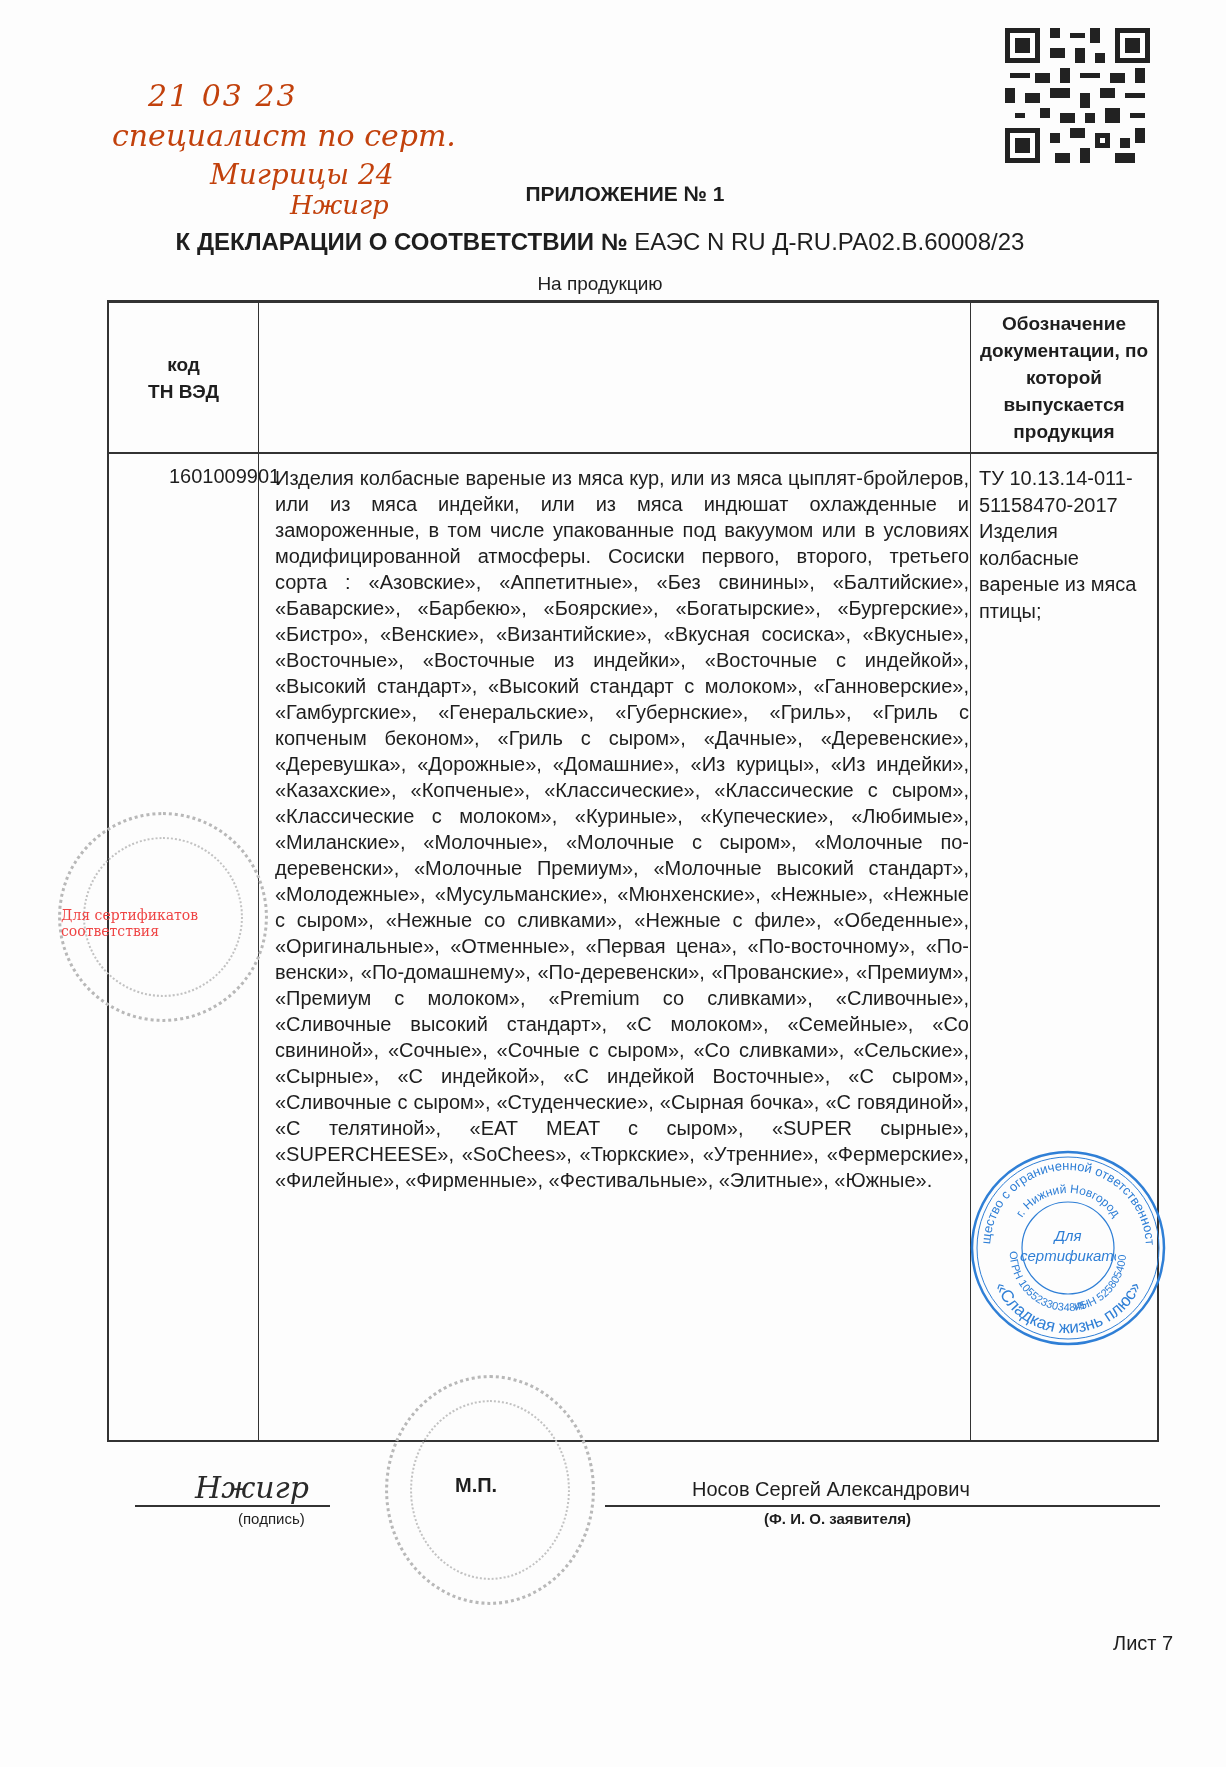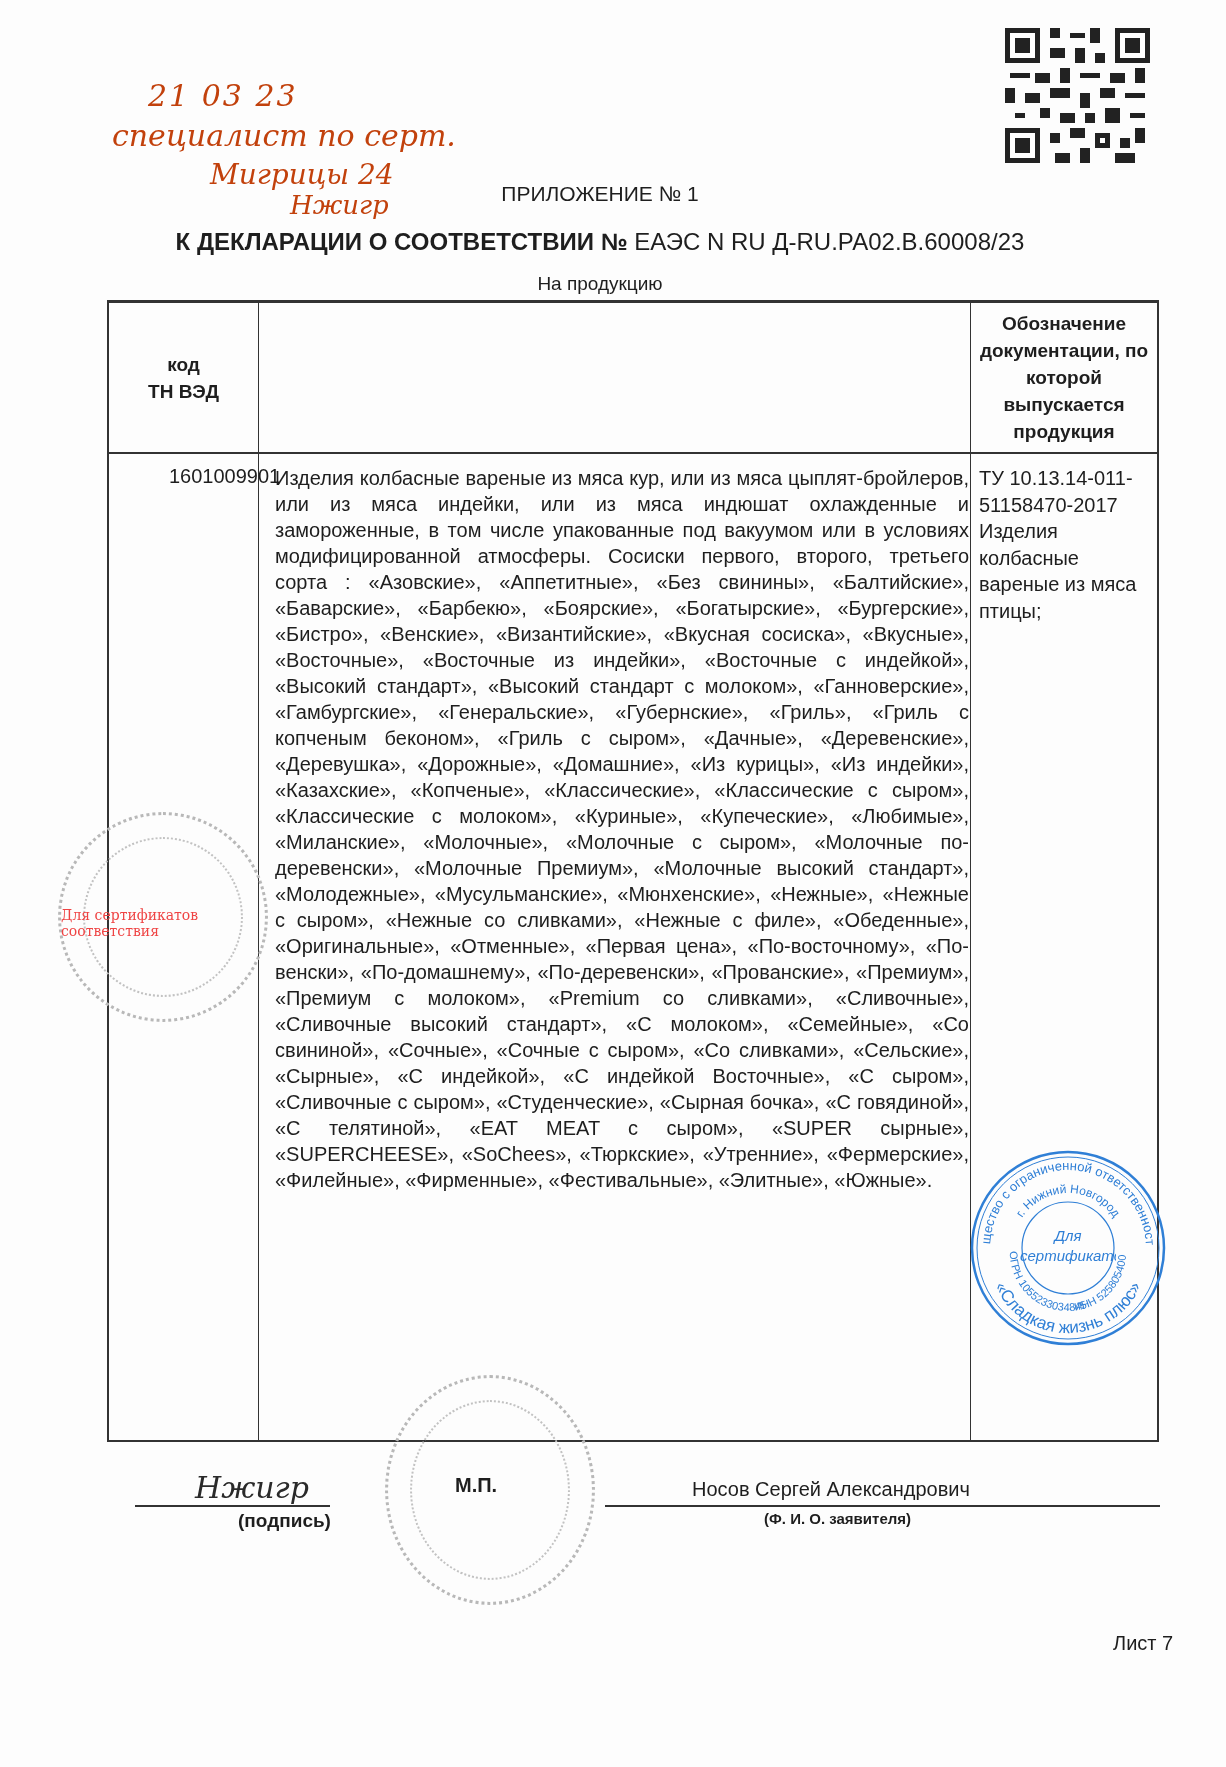--- a/index.html
+++ b/index.html
@@ -7,21 +7,21 @@
     width:1226px; height:1767px; background:#fdfdfd; position:relative; overflow:hidden;
     font-family:"Liberation Sans", sans-serif; color:#1e1e1e;
   }
   .hand { position:absolute; font-family:"DejaVu Serif", serif; font-style:italic; color:#c2410c; }
   #hand-date { left:148px; top:78px; font-size:30px; letter-spacing:2px; }
   #hand-line2 { left:112px; top:118px; font-size:30px; }
   #hand-line3 { left:210px; top:158px; font-size:28px; }
   #hand-sig1 { left:290px; top:190px; font-size:26px; }
 
   .qr { position:absolute; left:1005px; top:28px; width:145px; height:135px; }
-  .title1 { position:absolute; left:0; width:1200px; top:182px; text-align:center; font-weight:normal; font-size:21px; }
+  .title1 { position:absolute; left:0; width:1200px; top:182px; text-align:center; font-weight:bold; font-size:21px;padding-left:25px; }
   .title2 { position:absolute; left:0; width:1200px; top:228px; text-align:center; font-size:24px; font-weight:bold; }
   .title2 .num { font-weight:normal; }
   .subtitle { position:absolute; left:0; width:1200px; top:273px; text-align:center; font-size:19px; }
 
   .tbl { position:absolute; left:107px; top:300px; width:1052px; height:1142px; border:2px solid #333; border-top-width:3px; box-sizing:border-box; }
   .col1 { position:absolute; left:0; width:149px; top:0; bottom:0; border-right:1.5px solid #333; }
   .col3 { position:absolute; right:0; width:186px; top:0; bottom:0; border-left:1.5px solid #333; }
   .hrow { position:absolute; left:0; right:0; top:149px; border-top:2px solid #333; }
   .hcell { position:absolute; top:0; height:149px; display:flex; align-items:center; justify-content:center; text-align:center; font-weight:bold; font-size:19px; line-height:27px; }
   .h1 { left:0; width:149px; }
@@ -35,21 +35,21 @@
   .stamp-grey .inner { position:absolute; left:22px; top:22px; right:22px; bottom:22px; border-radius:50%; border:2px dotted #c2c2c2; }
   .stamp-grey .txt { position:absolute; width:100%; top:45%; text-align:left; font-family:"DejaVu Serif", serif; color:#ef4444; font-size:14px; }
   #stamp-left { left:58px; top:812px; width:210px; height:210px; }
   #stamp-center { left:385px; top:1375px; width:210px; height:230px; }
 
   .stamp-blue { position:absolute; left:968px; top:1148px; width:200px; height:200px; }
 
   .sig-line-left { position:absolute; left:135px; top:1505px; width:195px; border-top:2px solid #333; }
   .sig-line-right { position:absolute; left:605px; top:1505px; width:555px; border-top:2px solid #333; }
   .sig-hand { position:absolute; left:195px; top:1470px; font-family:"DejaVu Serif", serif; font-style:italic; font-size:30px; color:#2a2a2a; }
-  .sig-caption { position:absolute; left:238px; top:1510px; font-size:19px; font-weight:bold; }
+  .sig-caption { position:absolute; left:238px; top:1510px; font-size:15px; font-weight:normal; }
   .mp { position:absolute; left:455px; top:1474px; font-size:20px; font-weight:bold; }
   .fio { position:absolute; left:692px; top:1478px; font-size:20px; }
   .fio-caption { position:absolute; left:764px; top:1510px; font-size:15px; font-weight:bold; }
   .sheet { position:absolute; left:1113px; top:1632px; font-size:20px; }
 </style>
 </head>
 <body>
 
 <div class="hand" id="hand-date">21   03      23</div>
 <div class="hand" id="hand-line2">специалист по серт.</div>

